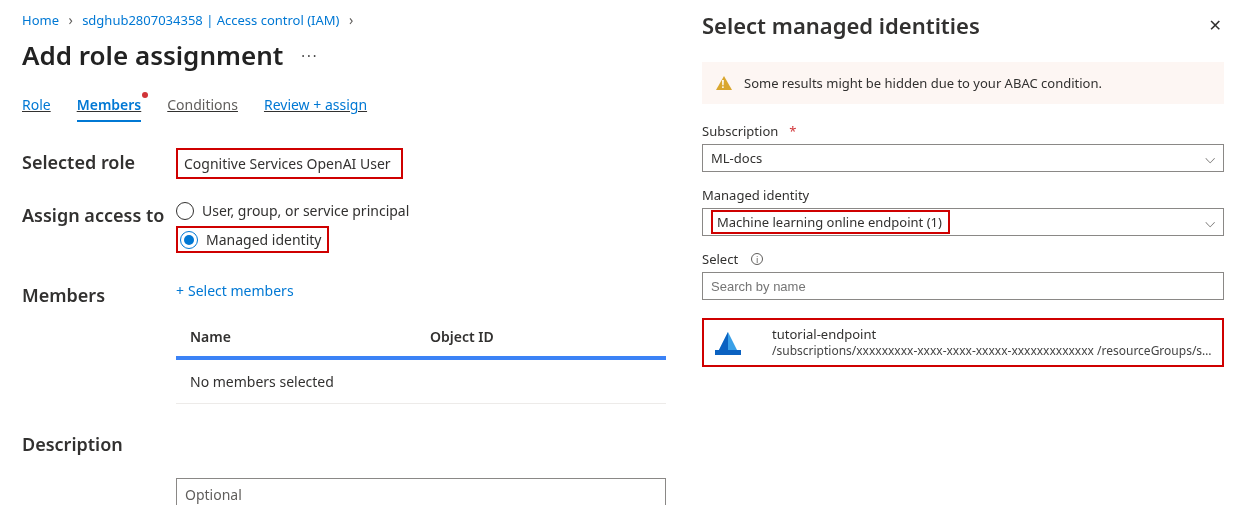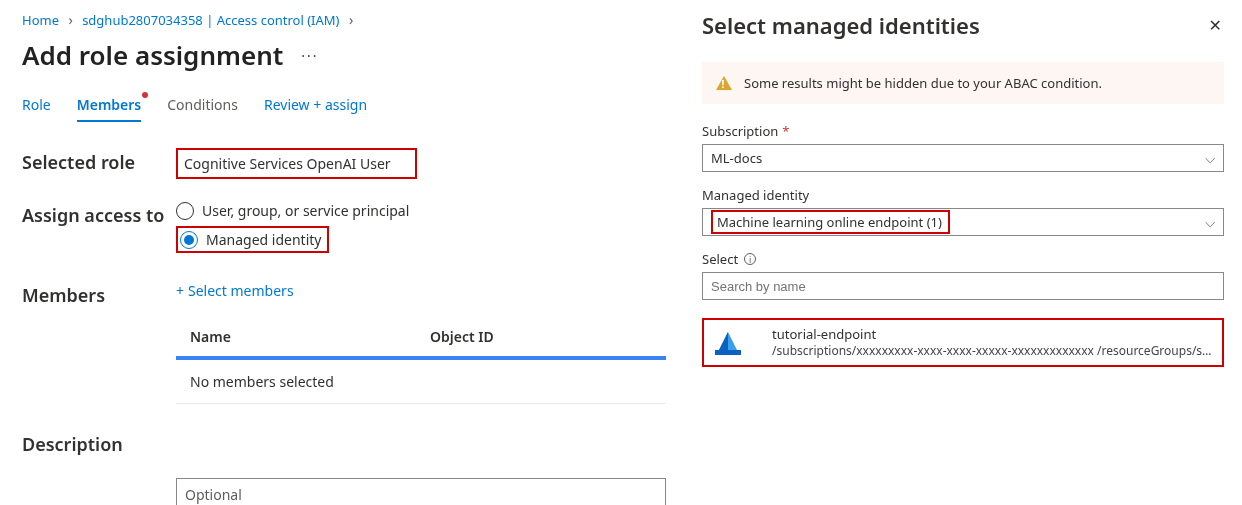--- a/index.html
+++ b/index.html
@@ -29,39 +29,39 @@
   .bc { font-size: 13px; color: #605e5c; margin-bottom: 8px; }
   .bc a { color: #0078d4; text-decoration: none; }
   .bc .sep { margin: 0 6px; color: #605e5c; font-size: 14px; }
 
   
   .title-row { display: flex; align-items: center; gap: 14px; margin-bottom: 22px; }
   .title { font-size: 26px; font-weight: 600; color: #222; }
   .more { color: #444; letter-spacing: 2px; padding: 0 4px; cursor: pointer; }
 
   
-  .tabs { display: flex; gap: 26px; border-bottom: none; margin-bottom: 26px; }
+  .tabs { display: flex; gap: 26px; border-bottom: none; margin-bottom: 26px; text-decoration: underline; }
   .tab { font-size: 14px; padding-bottom: 6px; cursor: pointer; position: relative; }
   .tab.gray { color: #605e5c; }
   .tab.blue { color: #0078d4; }
   .tab.active { color: #0078d4; font-weight: 600; border-bottom: 2px solid #0078d4; }
   .red-dot {
     position: absolute; top: -3px; right: -7px;
     width: 6px; height: 6px; background: #d13438; border-radius: 50%;
   }
 
   
   .row { display: flex; align-items: flex-start; margin-bottom: 22px; }
   .row > .lbl { width: 154px; font-weight: 600; font-size: 18px; padding-top: 2px; }
   .row > .val { flex: 1; }
 
   .selected-role {
     display: inline-block;
     border: 2px solid #cf0000;
-    padding: 4px 24px 4px 6px;
+    padding: 4px 10px 4px 6px;
     font-size: 14px;
   }
 
   
   .radio-wrap { }
   .radio-line { display: flex; align-items: center; gap: 8px; margin-bottom: 6px; }
   .radio-line.hi { border: 2px solid #cf0000; padding: 2px 6px 2px 2px; display: inline-flex; }
   .radio {
     width: 18px; height: 18px; border: 1px solid #323130; border-radius: 50%;
     position: relative; background: #fff;
@@ -97,21 +97,21 @@
   .alert {
     background: #fdf6f3;
     padding: 12px 14px;
     display: flex; align-items: center; gap: 12px;
     font-size: 13px; color: #323130;
     margin-bottom: 18px;
   }
   .alert-icon { width: 0; height: 0; border-left: 8px solid transparent; border-right: 8px solid transparent; border-bottom: 14px solid #d9a62e; position: relative; }
   .alert-icon::after { content: "!"; color: #fff; position: absolute; left: -2.5px; top: 1px; font-size: 10px; font-weight: 700; }
 
-  .field-label { font-size: 13px; margin-bottom: 4px; display: flex; align-items: center; gap: 4px; }
+  .field-label { font-size: 13px; margin-bottom: 4px; display: flex; align-items: center; gap: 11px; }
   .req { color: #d13438; }
   .info-dot {
     width: 12px; height: 12px; border: 1px solid #605e5c; border-radius: 50%;
     display: inline-flex; align-items: center; justify-content: center;
     font-size: 9px; color: #605e5c; margin-left: 2px;
   }
 
   .dropdown {
     width: 100%; height: 28px;
     border: 1px solid #8a8886;

